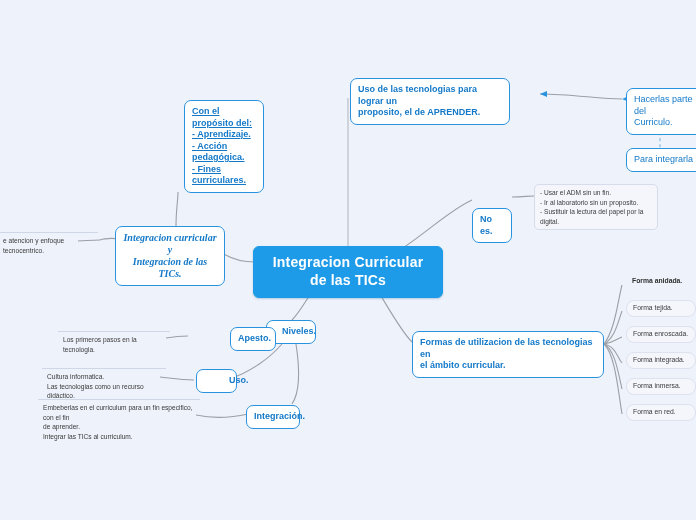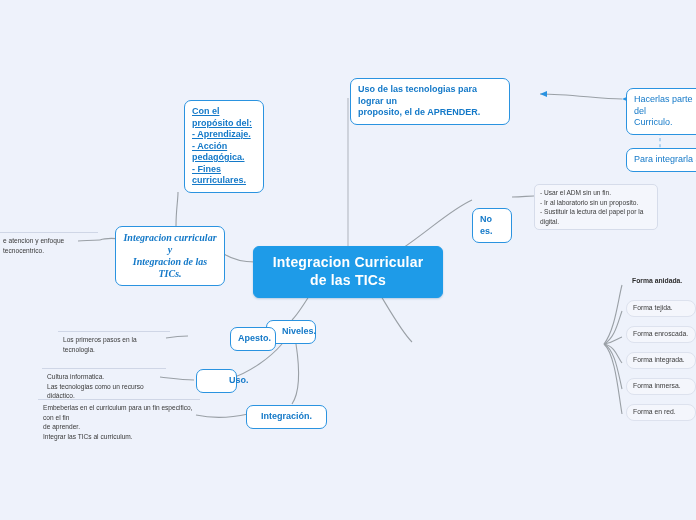--- a/index.html
+++ b/index.html
@@ -172,31 +172,33 @@
   <div class="node plain framed" style="left:534px; top:184px; width:124px;">- Usar el ADM sin un fin.
 - Ir al laboratorio sin un proposito.
 - Sustituir la lectura del papel por la digital.</div>
 
   <div class="node bold" style="left:266px; top:320px; width:50px; text-align:center;padding-left:15px;">Niveles.</div>
 
   <div class="node bold" style="left:188px; top:327px; width:46px; text-align:center;margin-left:42px;">Apesto.</div>
 
   <div class="node bold" style="left:196px; top:369px; width:34px; text-align:center;padding-left:32px;">Uso.</div>
 
-  <div class="node bold" style="left:246px; top:405px; width:81px; text-align:center;">Integración.</div>
+  <div class="node bold" style="left:246px; top:405px; width:54px; text-align:left;">Integración.</div>
 
   <div class="node plain divider" style="left:58px; top:331px; width:112px;">Los primeros pasos en la tecnologia.</div>
 
   <div class="node plain divider" style="left:42px; top:368px; width:124px;">Cultura informatica.
 Las tecnologias como un recurso didáctico.</div>
 
   <div class="node plain divider" style="left:38px; top:399px; width:162px;">Embeberlas en el curriculum para un fin especifico, con el fin
 de aprender.
 Integrar las TICs al curriculum.</div>
 
+  <div class="node bold" style="left:412px; top:331px; width:192px;">Formas  de utilizacion de las tecnologias en
+el ámbito curricular.</div>
 
   <div class="node leaf-forma" style="left:626px; top:274px; width:70px;">Forma anidada.</div>
   <div class="node leaf-forma capsule" style="left:626px; top:300px; width:70px;">Forma tejida.</div>
   <div class="node leaf-forma capsule" style="left:626px; top:326px; width:70px;">Forma enroscada.</div>
   <div class="node leaf-forma capsule" style="left:626px; top:352px; width:70px;">Forma integrada.</div>
   <div class="node leaf-forma capsule" style="left:626px; top:378px; width:70px;">Forma inmersa.</div>
   <div class="node leaf-forma capsule" style="left:626px; top:404px; width:70px;">Forma en red.</div>
 
 </div>
 

